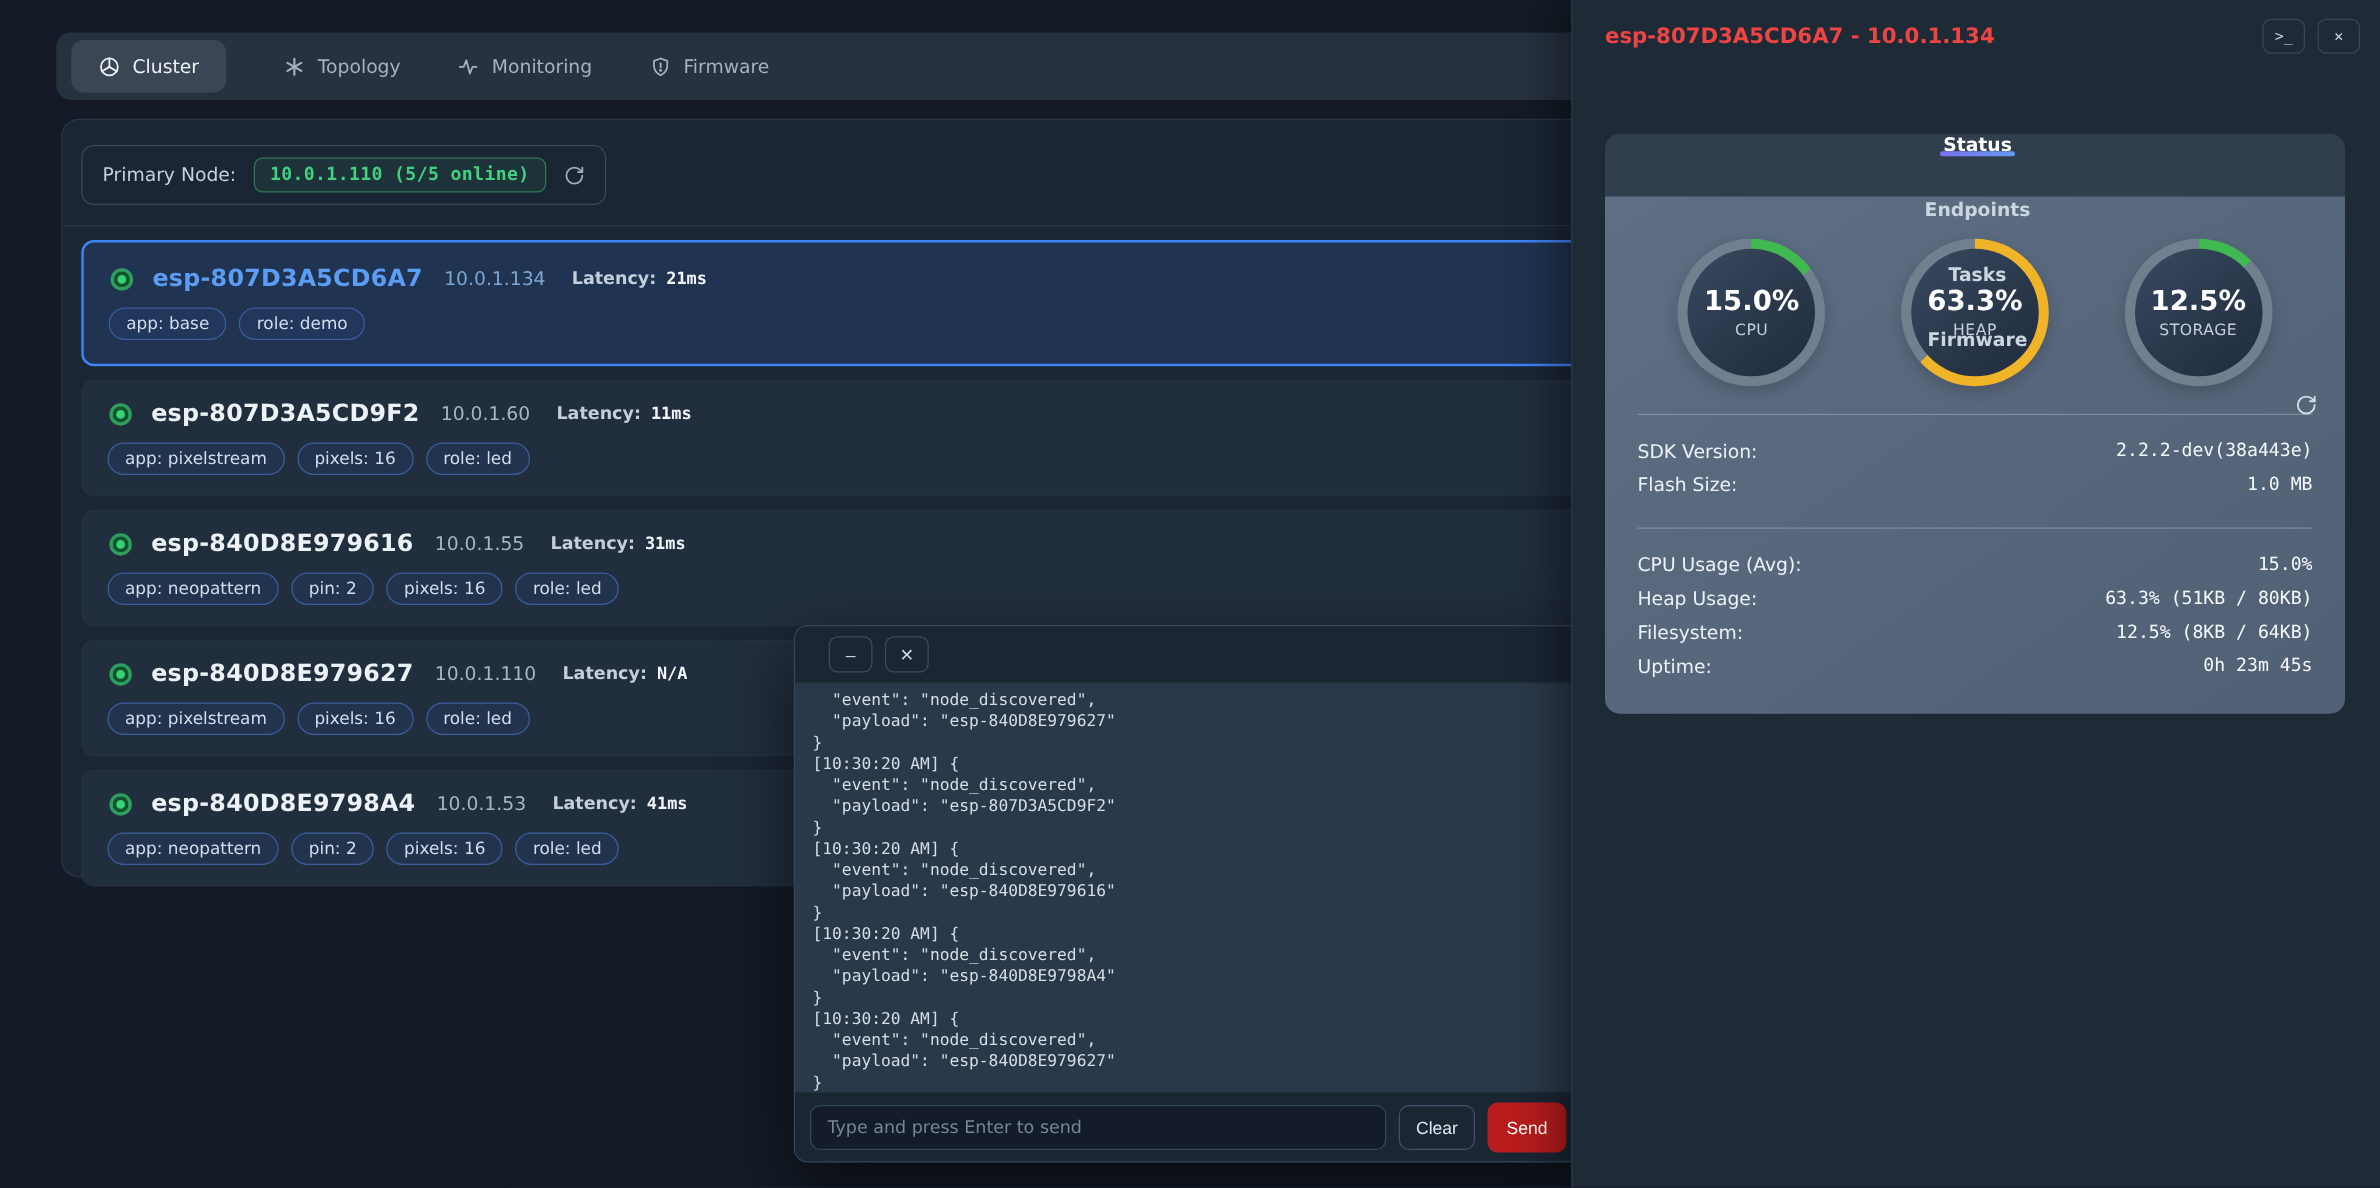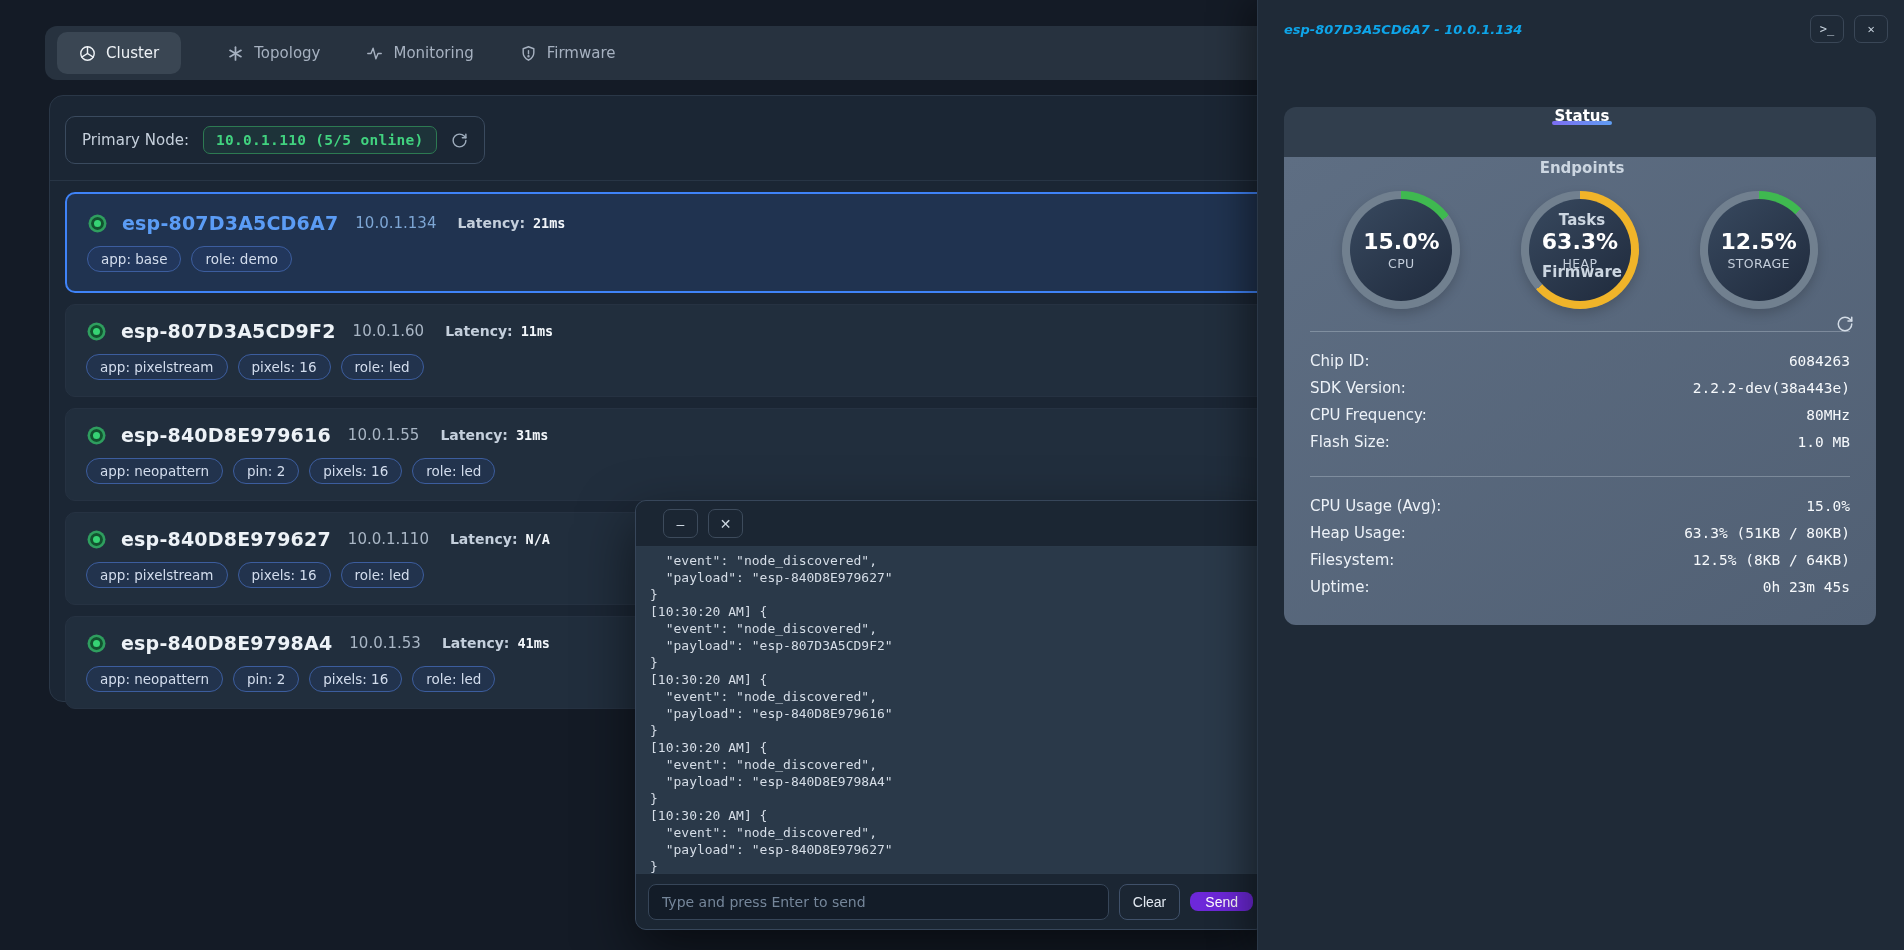--- a/index.html
+++ b/index.html
@@ -113,32 +113,32 @@
     flex:1; height:36px; background:#131c28; border:1px solid #374659;
     border-radius:8px; color:#dfe7ef; padding:0 13px; font-size:14px;
     font-family:inherit; outline:none;
   }
   .term-input::placeholder { color:#75869a; }
   .btn-clear {
     height:36px; padding:0 13px; border:1px solid #40516a; border-radius:8px;
     background:transparent; color:#e2e9f1; font-size:14px; cursor:pointer;
   }
   .btn-send {
-    height:19px; padding:0 15px; border:none; border-radius:8px;
-    background:#6d28d9; color:#ffffff; font-size:14px; cursor:pointer;
+    height:40px; padding:0 15px; border:none; border-radius:8px;
+    background:#b91c1c; color:#ffffff; font-size:14px; cursor:pointer;
   }
 
   
   .panel {
     position:absolute; top:0; right:0; width:647px; height:950px;
     background:#1f2a37; border-left:1px solid #2b3848;
     box-shadow:-12px 0 34px rgba(0,0,0,.4); z-index:10;
   }
   .panel-header { height:58px; display:flex; align-items:center; padding:0 16px 0 26px; }
-  .panel-title { flex:1; font-size:13px; font-weight:bold; color:#0ea5e9;font-style:italic; }
+  .panel-title { flex:1; font-size:17px; font-weight:bold; color:#ef4444; }
   .panel-btn {
     width:34px; height:28px; border:1px solid #3a4757; border-radius:7px;
     background:transparent; color:#c9d4df; display:flex; align-items:center;
     justify-content:center; margin-left:10px; cursor:pointer;
     font-family:"DejaVu Sans Mono","Liberation Mono",monospace; font-size:12px;
   }
   .panel-card { margin:49px 28px 0 26px; border-radius:12px; }
   .tabbar {
     height:50px; background:#313e4d; border-radius:12px 12px 0 0;
     display:flex; align-items:center; gap:34px; padding:0 22px 0 26px; position:relative;flex-direction:column;
@@ -406,32 +406,24 @@
               <span class="gauge-label">STORAGE</span>
             </div>
           </div>
         </div>
         </div>
 
       <hr class="body-divider">
 
       <div>
           <div class="stat-row">
-          <span class="stat-label">Chip ID:</span>
-          <span class="stat-value">6084263</span>
-        </div>
-          <div class="stat-row">
           <span class="stat-label">SDK Version:</span>
           <span class="stat-value">2.2.2-dev(38a443e)</span>
         </div>
           <div class="stat-row">
-          <span class="stat-label">CPU Frequency:</span>
-          <span class="stat-value">80MHz</span>
-        </div>
-          <div class="stat-row">
           <span class="stat-label">Flash Size:</span>
           <span class="stat-value">1.0 MB</span>
         </div>
         </div>
 
       <hr class="body-divider">
 
       <div>
           <div class="stat-row">
           <span class="stat-label">CPU Usage (Avg):</span>

